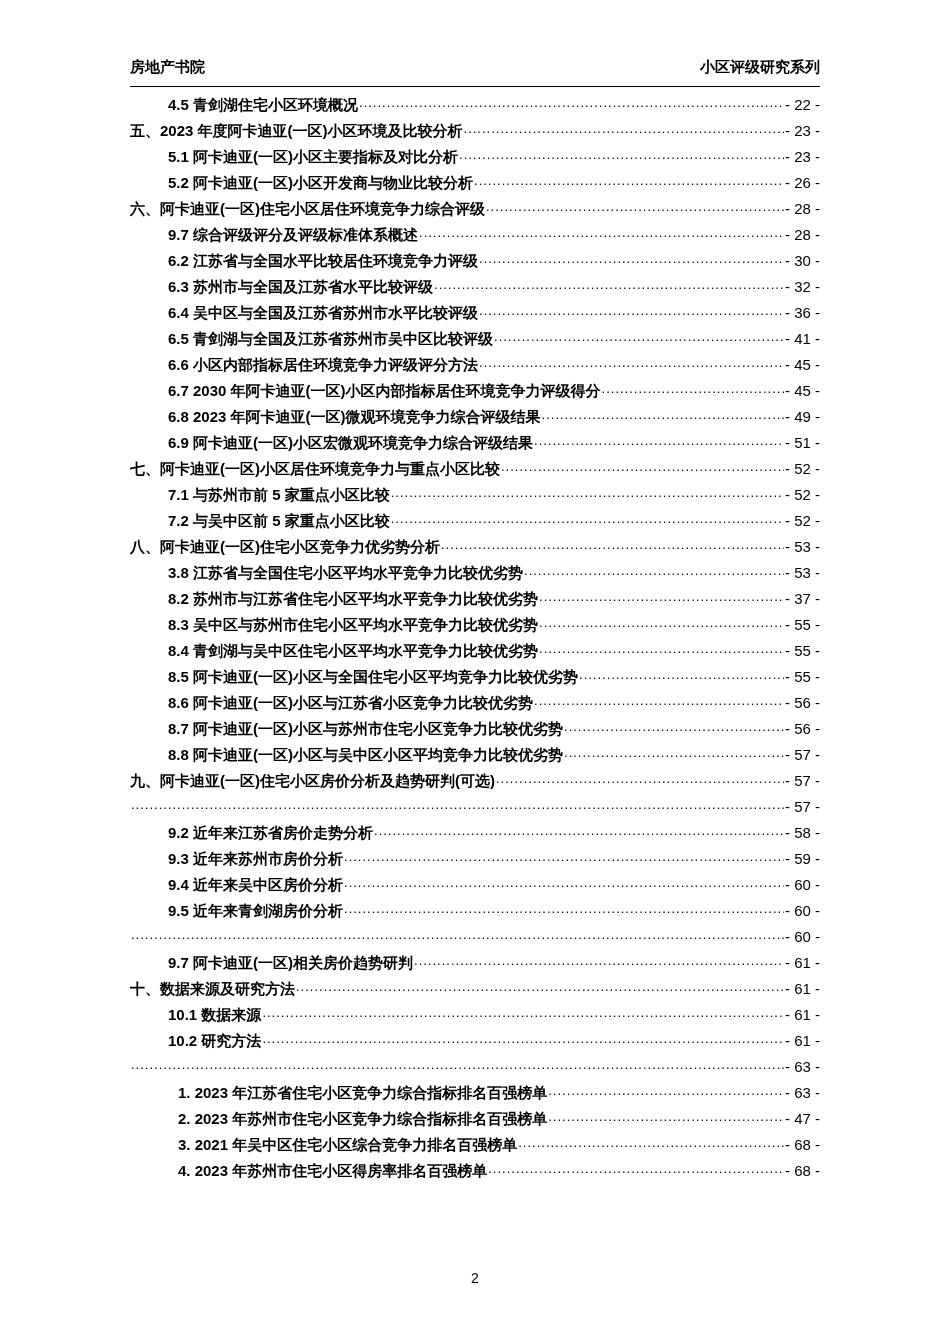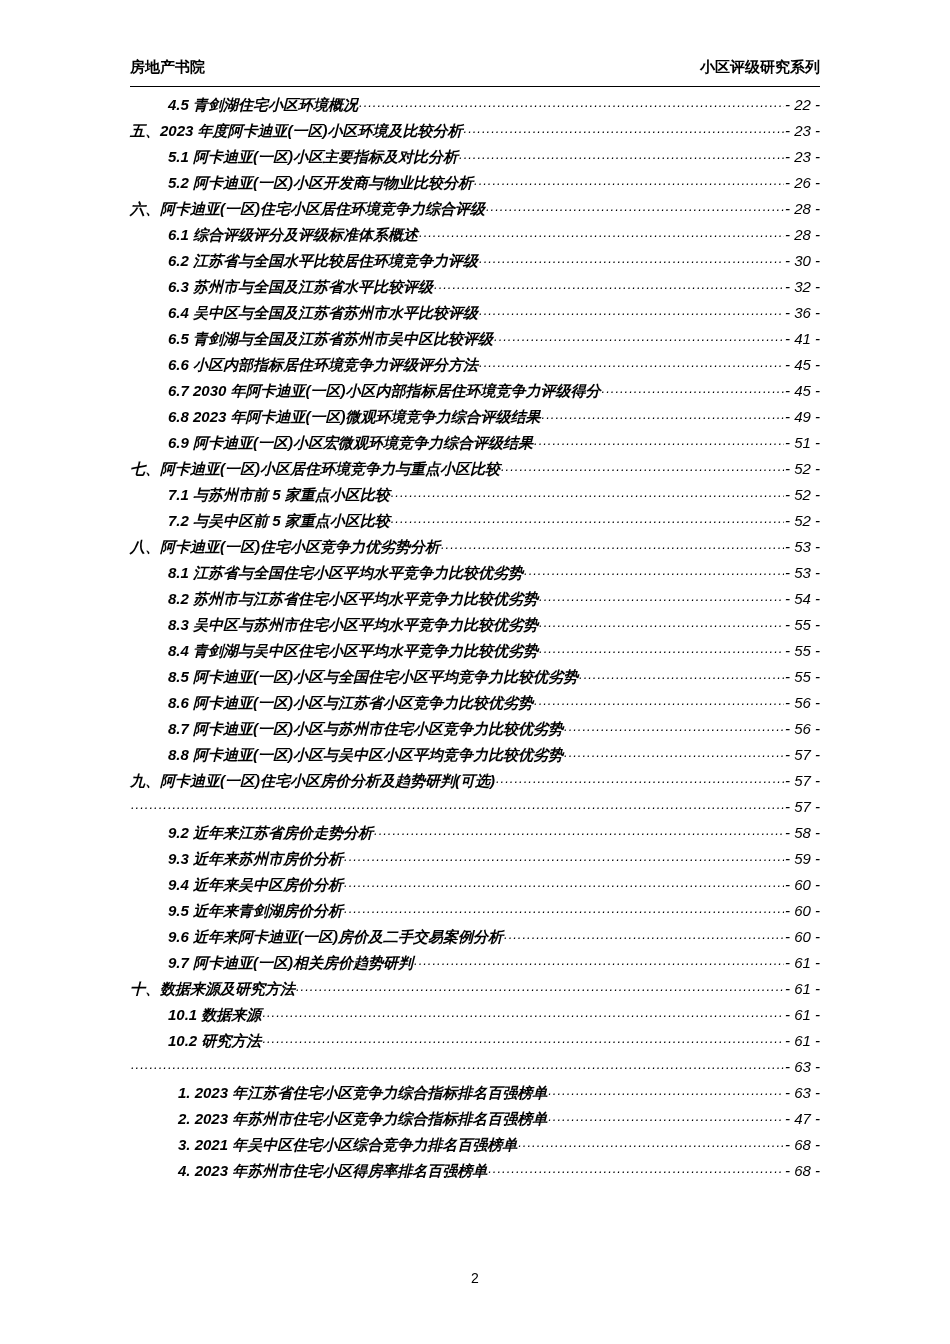--- a/index.html
+++ b/index.html
@@ -37,21 +37,20 @@
     top: 86px;
     left: 130px;
     right: 130px;
     border-bottom: 1px solid #000000;
   }
   .toc {
     position: absolute;
     top: 92px;
     left: 130px;
     right: 130px;
-    font-style: italic;
   }
   .toc-row {
     display: flex;
     align-items: baseline;
     font-size: 15px;
     line-height: 25px;
     white-space: nowrap;
   }
   .toc-row .label {
     flex: 0 0 auto;
@@ -127,21 +126,21 @@
         <span class="label lvl2">5.2 阿卡迪亚(一区)小区开发商与物业比较分析</span>
         <span class="leader"></span>
         <span class="page-no">- 26 -</span>
       </div>
       <div class="toc-row">
         <span class="label lvl1">六、阿卡迪亚(一区)住宅小区居住环境竞争力综合评级</span>
         <span class="leader"></span>
         <span class="page-no">- 28 -</span>
       </div>
       <div class="toc-row">
-        <span class="label lvl2">6.1 综合评级评分及评级标准体系概述</span>
+        <span class="label lvl2">9.7 综合评级评分及评级标准体系概述</span>
         <span class="leader"></span>
         <span class="page-no">- 28 -</span>
       </div>
       <div class="toc-row">
         <span class="label lvl2">6.2 江苏省与全国水平比较居住环境竞争力评级</span>
         <span class="leader"></span>
         <span class="page-no">- 30 -</span>
       </div>
       <div class="toc-row">
         <span class="label lvl2">6.3 苏州市与全国及江苏省水平比较评级</span>
@@ -192,28 +191,28 @@
         <span class="label lvl2">7.2 与吴中区前 5 家重点小区比较</span>
         <span class="leader"></span>
         <span class="page-no">- 52 -</span>
       </div>
       <div class="toc-row">
         <span class="label lvl1">八、阿卡迪亚(一区)住宅小区竞争力优劣势分析</span>
         <span class="leader"></span>
         <span class="page-no">- 53 -</span>
       </div>
       <div class="toc-row">
-        <span class="label lvl2">8.1 江苏省与全国住宅小区平均水平竞争力比较优劣势</span>
+        <span class="label lvl2">3.8 江苏省与全国住宅小区平均水平竞争力比较优劣势</span>
         <span class="leader"></span>
         <span class="page-no">- 53 -</span>
       </div>
       <div class="toc-row">
         <span class="label lvl2">8.2 苏州市与江苏省住宅小区平均水平竞争力比较优劣势</span>
         <span class="leader"></span>
-        <span class="page-no">- 54 -</span>
+        <span class="page-no">- 37 -</span>
       </div>
       <div class="toc-row">
         <span class="label lvl2">8.3 吴中区与苏州市住宅小区平均水平竞争力比较优劣势</span>
         <span class="leader"></span>
         <span class="page-no">- 55 -</span>
       </div>
       <div class="toc-row">
         <span class="label lvl2">8.4 青剑湖与吴中区住宅小区平均水平竞争力比较优劣势</span>
         <span class="leader"></span>
         <span class="page-no">- 55 -</span>
@@ -261,21 +260,20 @@
         <span class="label lvl2">9.4 近年来吴中区房价分析</span>
         <span class="leader"></span>
         <span class="page-no">- 60 -</span>
       </div>
       <div class="toc-row">
         <span class="label lvl2">9.5 近年来青剑湖房价分析</span>
         <span class="leader"></span>
         <span class="page-no">- 60 -</span>
       </div>
       <div class="toc-row">
-        <span class="label lvl2">9.6 近年来阿卡迪亚(一区)房价及二手交易案例分析</span>
         <span class="leader"></span>
         <span class="page-no">- 60 -</span>
       </div>
       <div class="toc-row">
         <span class="label lvl2">9.7 阿卡迪亚(一区)相关房价趋势研判</span>
         <span class="leader"></span>
         <span class="page-no">- 61 -</span>
       </div>
       <div class="toc-row">
         <span class="label lvl1">十、数据来源及研究方法</span>

